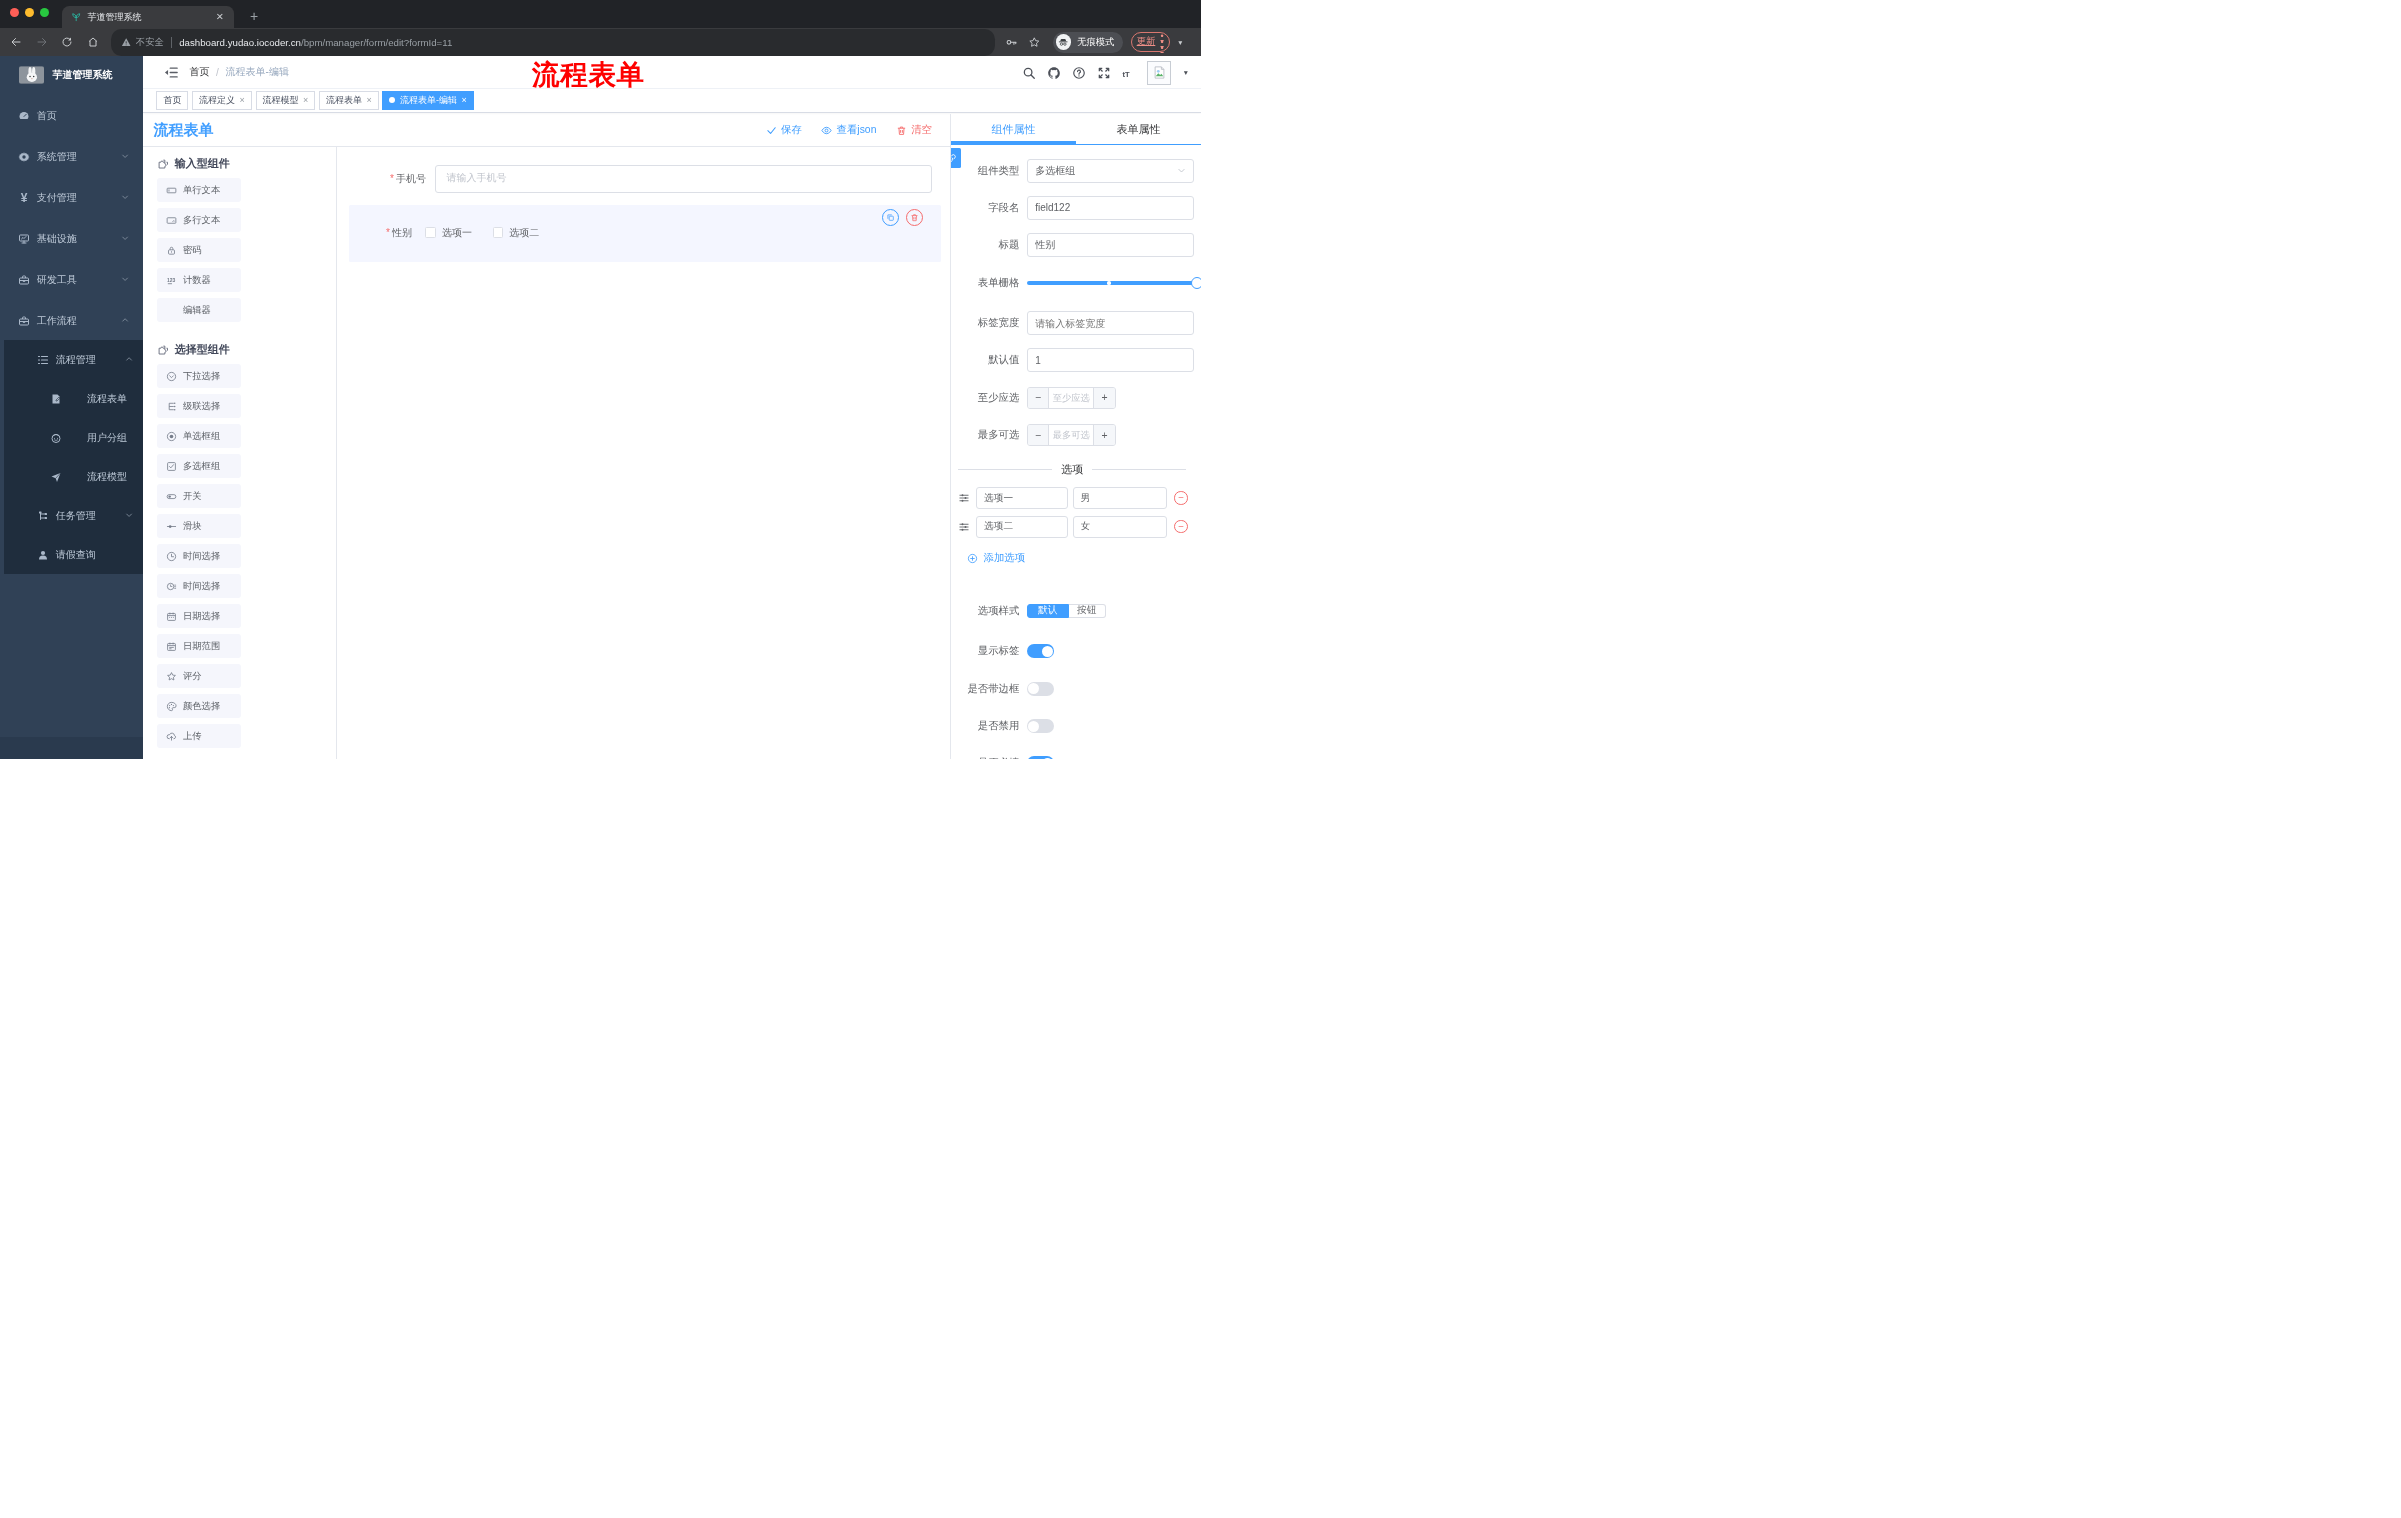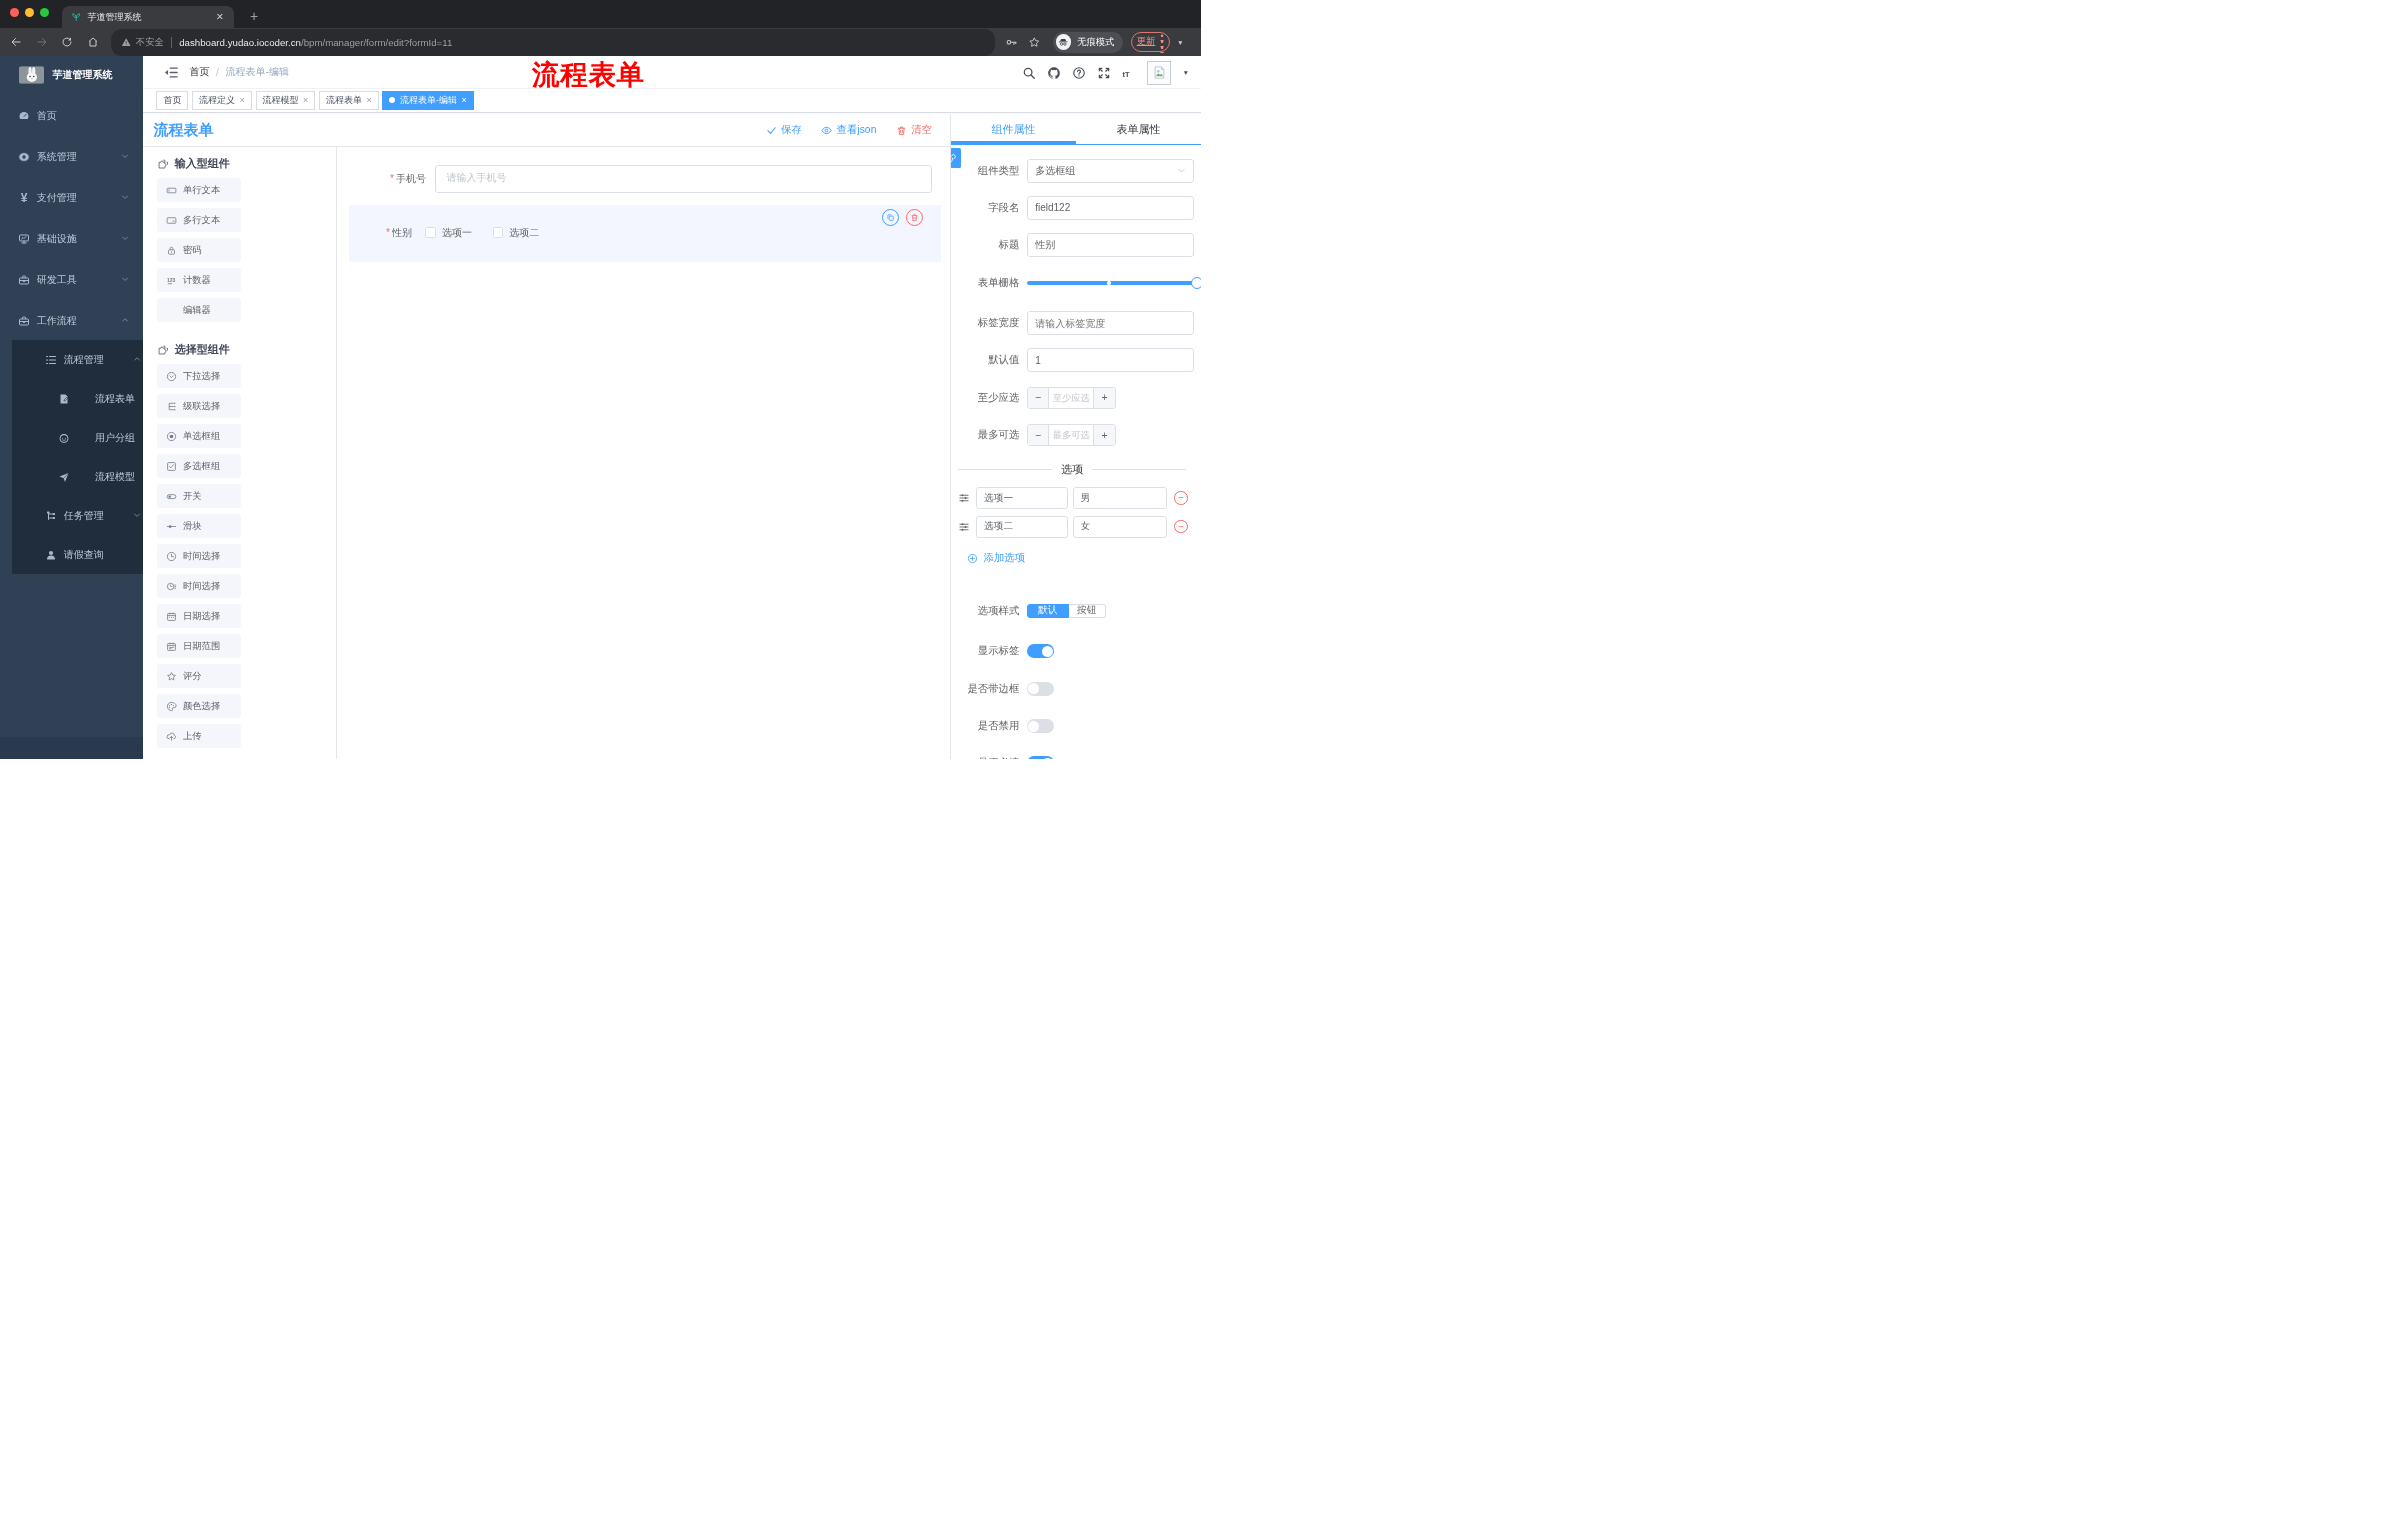--- a/index.html
+++ b/index.html
@@ -42,21 +42,21 @@
   
   .sidebar { width:143px; background:#304156; position:relative; flex:none; }
   .logo { position:absolute; left:0; top:0; width:143px; height:37px; display:flex; align-items:center; }
   .logo .rab { width:25px; height:18px; margin-left:18.6px; border-radius:2.2px; overflow:hidden; flex:none; }
   .logo .lt { color:#fff; font-size:10px; font-weight:bold; margin-left:9px; white-space:nowrap; }
   .smenu { position:absolute; left:0; top:39px; width:143px; }
   .sitem { height:41px; display:flex; align-items:center; position:relative; color:#bfcbd9; }
   .sitem .mi { width:12px; height:12px; margin-left:18px; color:#aab8c9; flex:none; }
   .sitem .ml { font-size:10px; margin-left:6.7px; }
   .sitem .chev { position:absolute; right:13.4px; width:8.2px; height:8.2px; color:#8a97a6; }
-  .subwrap { position:absolute; left:12px; top:284px; width:143px; background:#1f2d3d; }
+  .subwrap { position:absolute; left:4px; top:284px; width:143px; background:#1f2d3d; }
   .subitem { height:39px; display:flex; align-items:center; position:relative; color:#bfcbd9; }
   .subitem .mi { width:12px; height:12px; margin-left:33px; color:#aab8c9; flex:none; }
   .subitem.lvl2 .mi { margin-left:46px; }
   .subitem .ml { font-size:10px; margin-left:6.7px; }
   .subitem.lvl2 .ml { margin-left:25px; }
   .subitem .chev { position:absolute; right:13.4px; width:8.2px; height:8.2px; color:#8a97a6; }
   .sfoot { position:absolute; left:0; bottom:0; width:143px; height:22px; background:#2a3a4e; }
 
   
   .main { flex:1; position:relative; background:#fff; }

